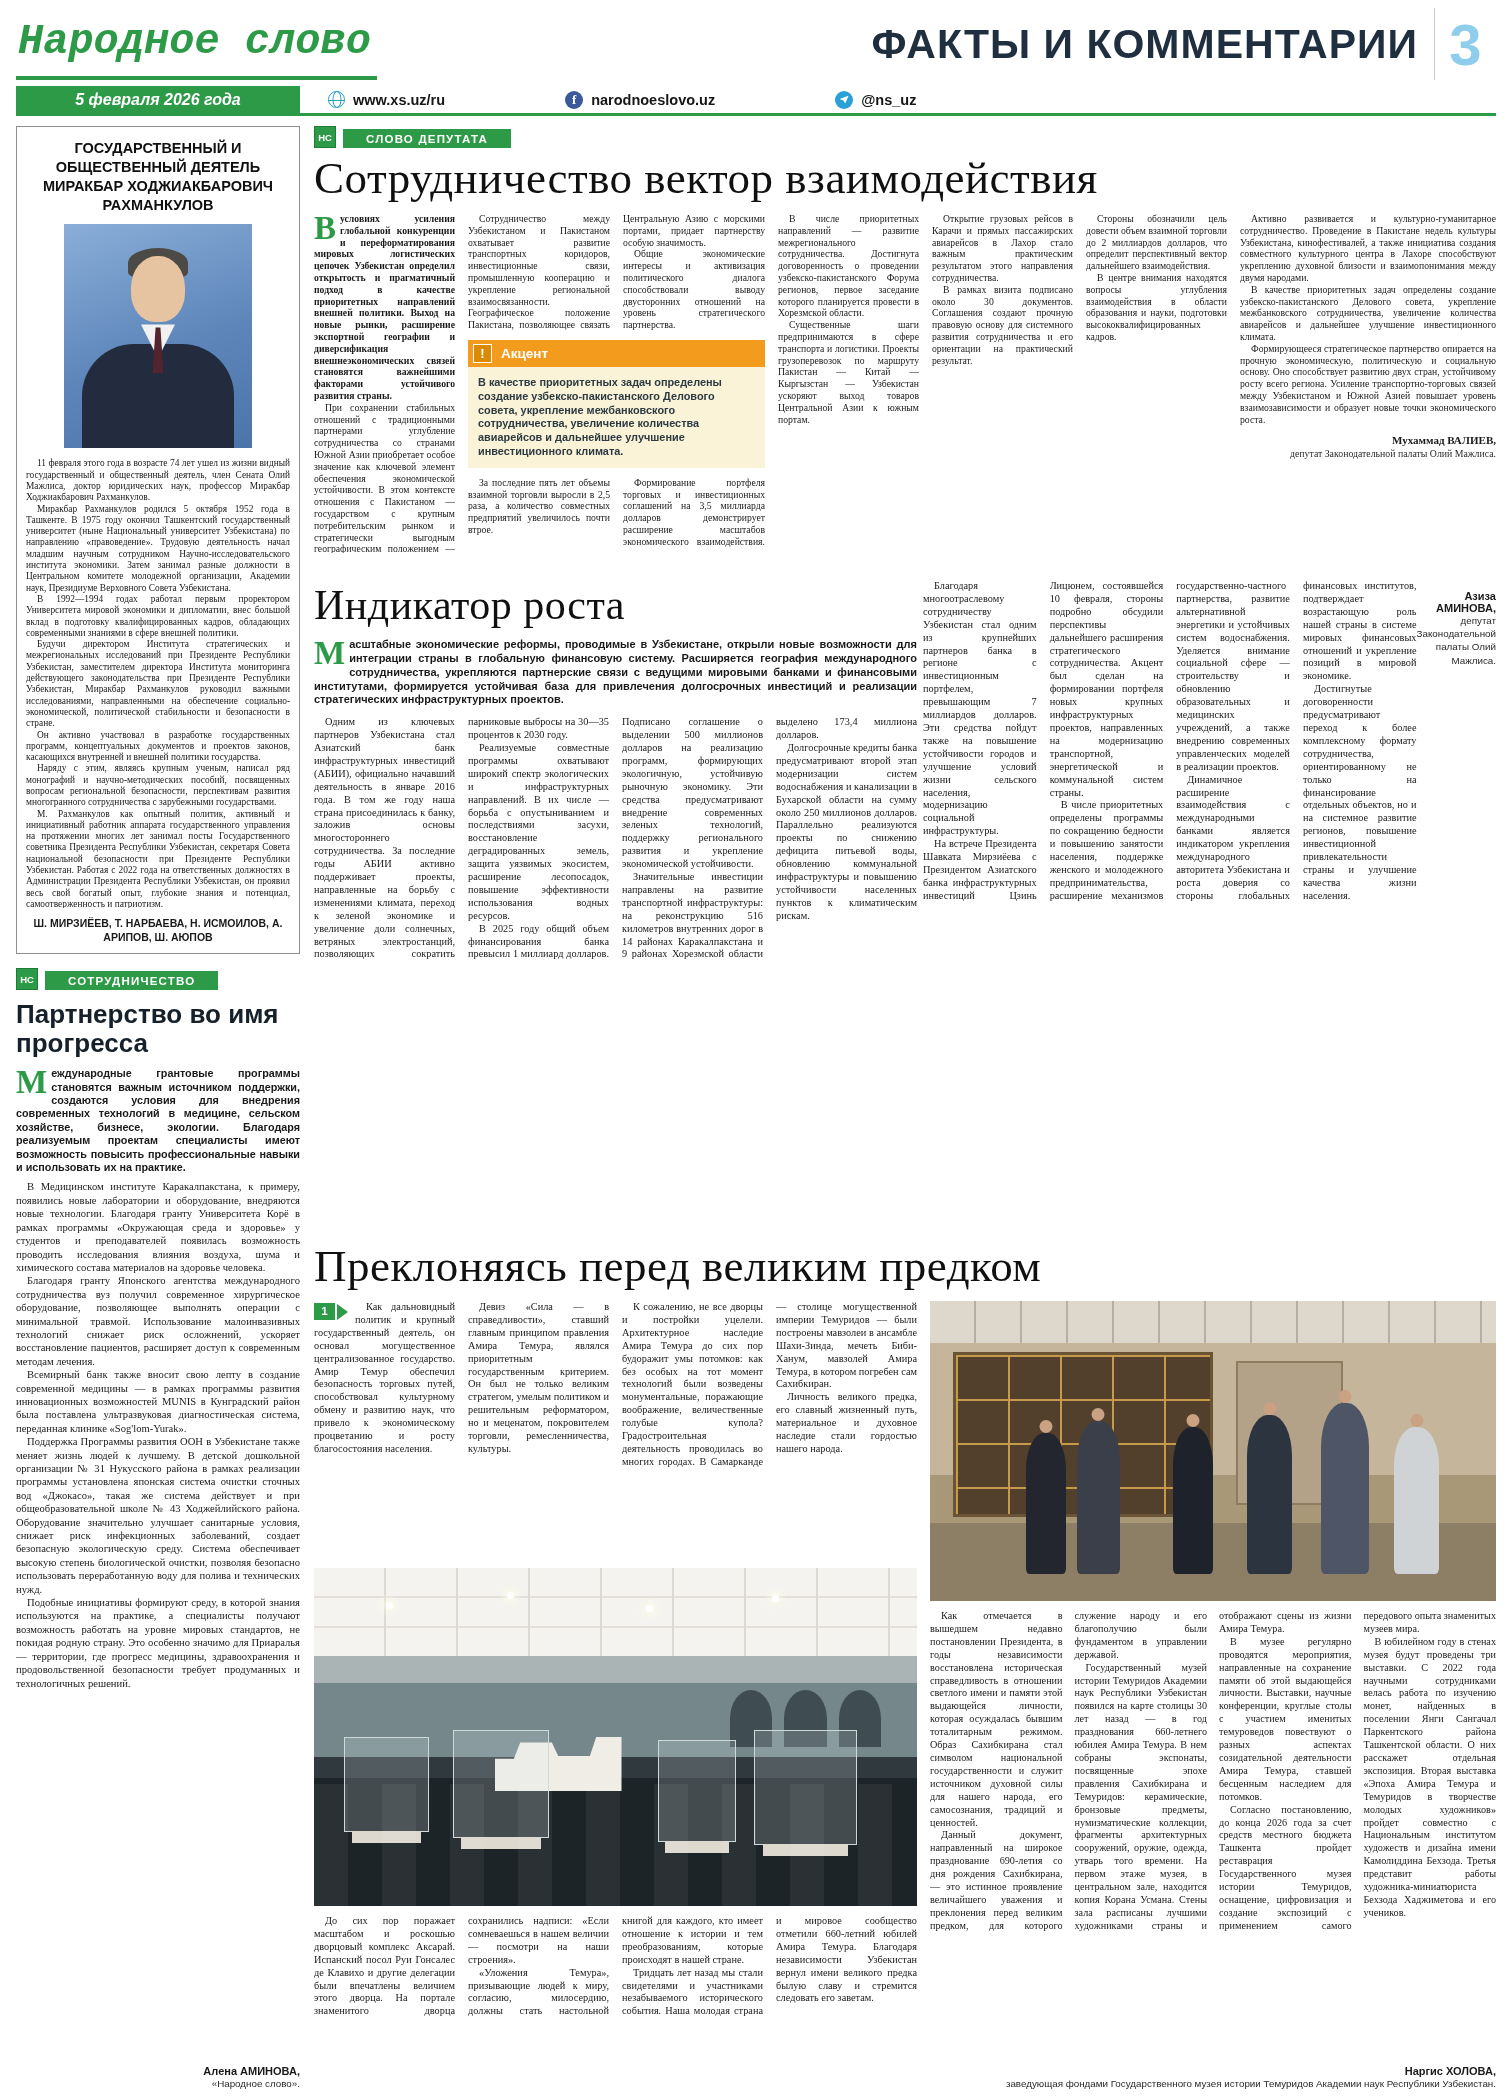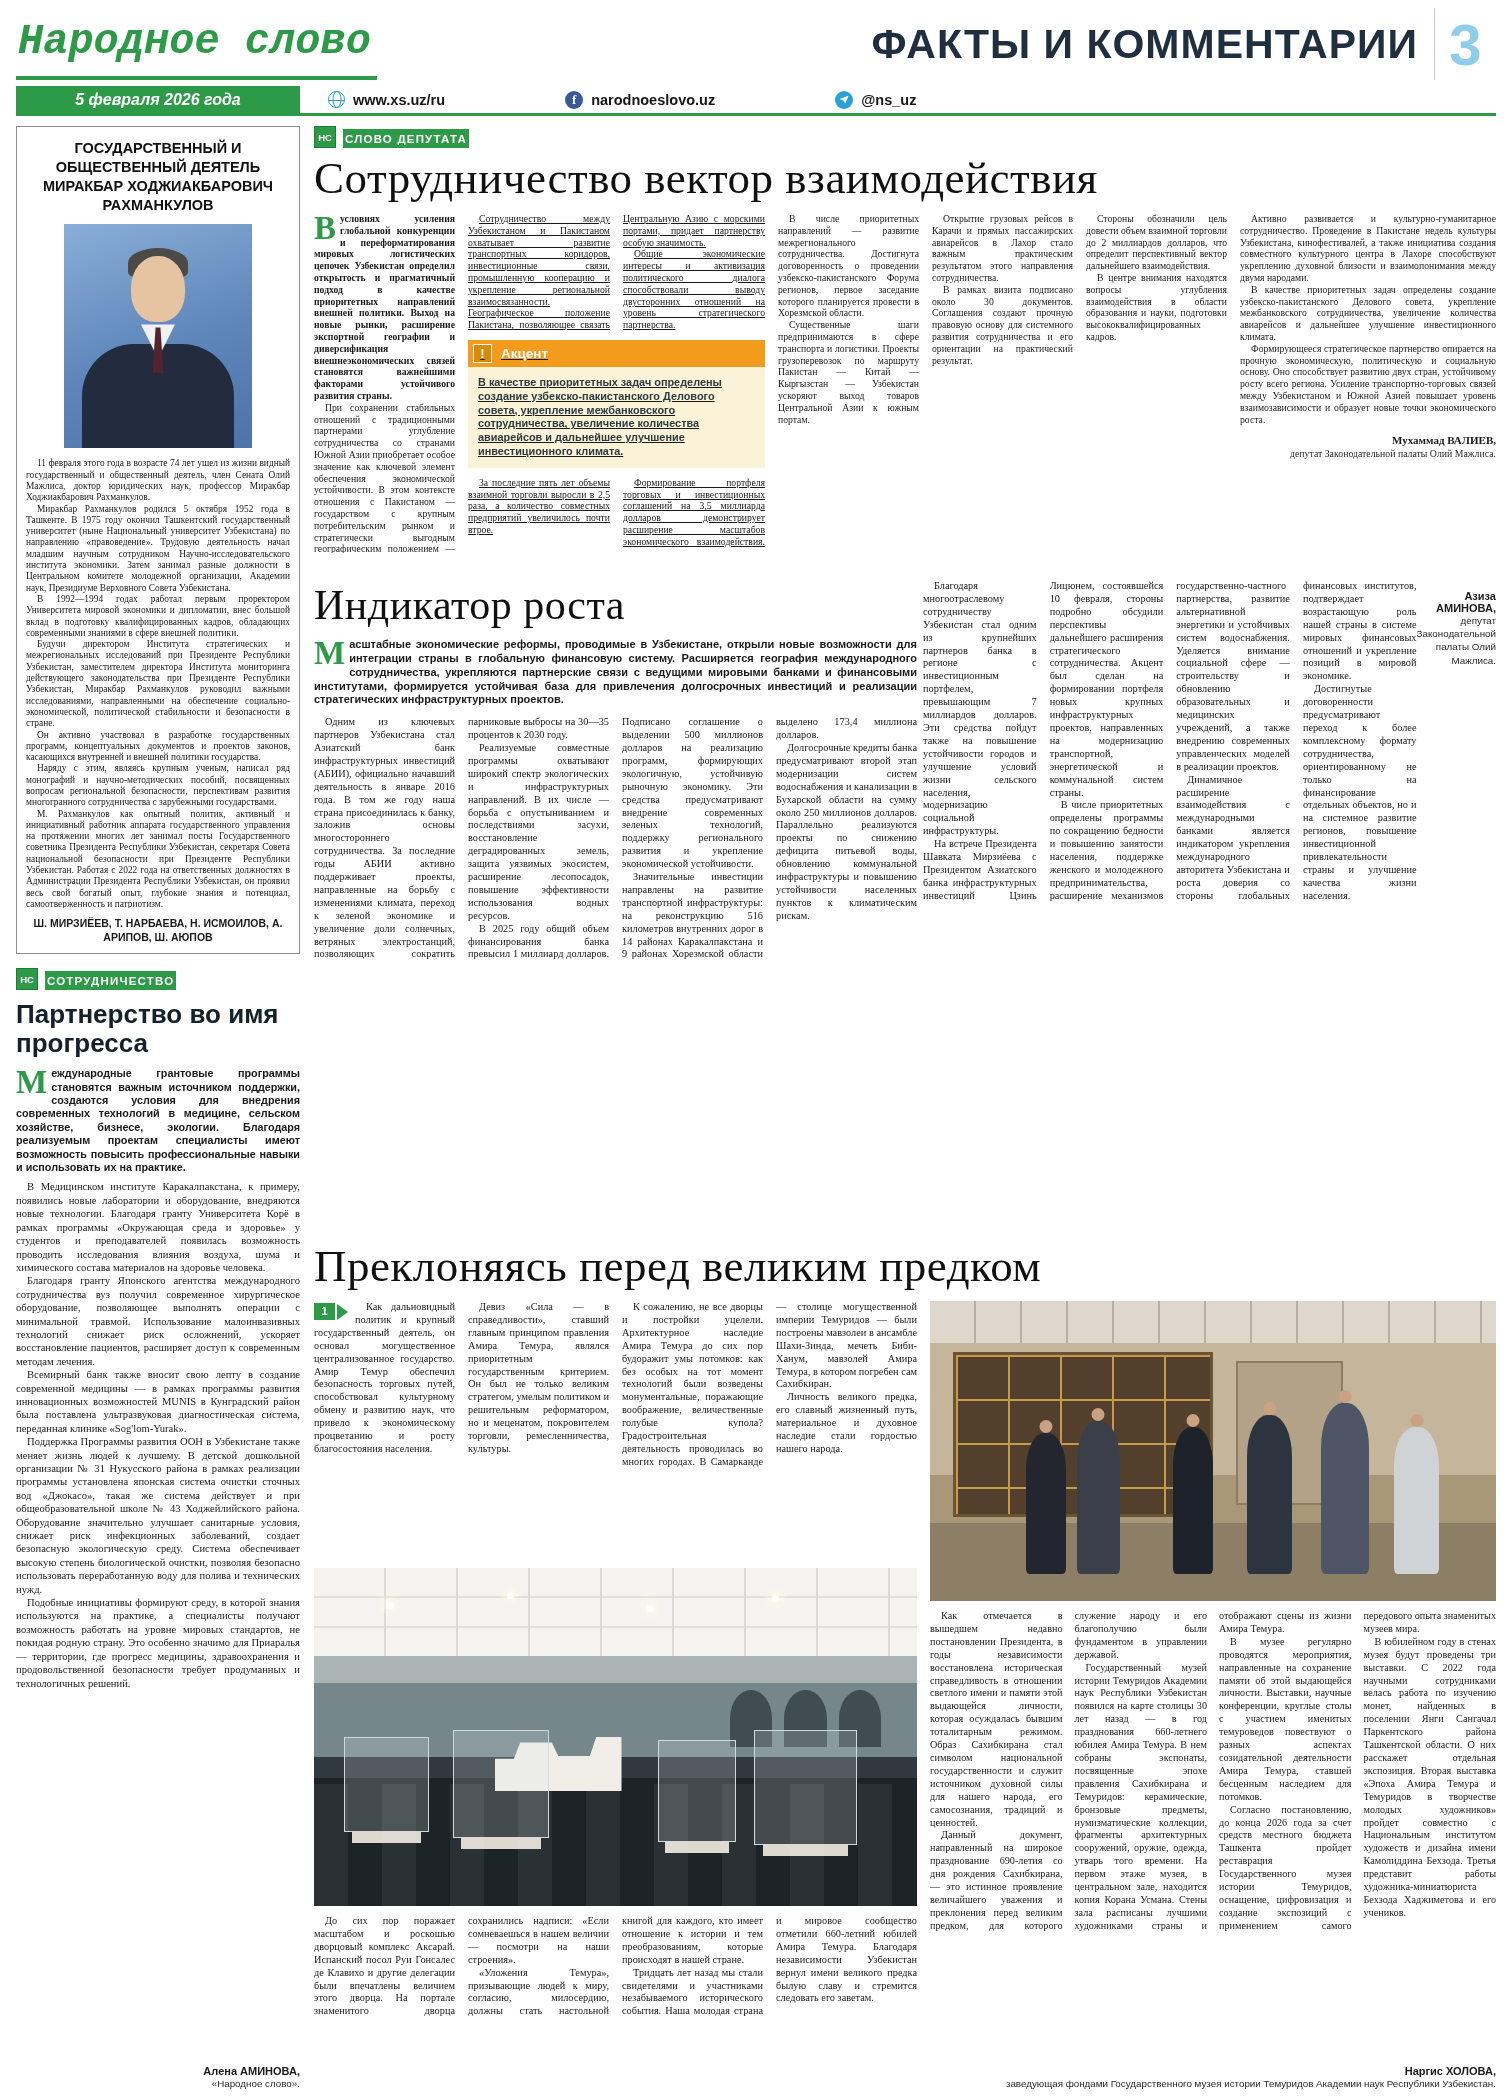--- a/index.html
+++ b/index.html
@@ -52,42 +52,42 @@
   .po-suit{position:absolute;bottom:0;left:50%;transform:translateX(-50%);width:152px;height:104px;background:#222c3e;border-radius:52px 52px 0 0;}
   .po-shirt{position:absolute;top:100px;left:50%;transform:translateX(-50%);width:34px;height:34px;background:#f1f1f1;clip-path:polygon(0 0,100% 0,50% 100%);}
   .po-tie{position:absolute;top:103px;left:50%;transform:translateX(-50%);width:11px;height:46px;background:#53242e;clip-path:polygon(28% 0,72% 0,100% 100%,0 100%);}
   .ob-body{font-family:"Liberation Serif",serif;font-size:9.4px;line-height:11.3px;text-align:justify;flex:1;overflow:hidden;}
   .ob-sign{font-size:10.5px;font-weight:bold;text-align:center;margin-top:8px;line-height:1.4;}
 
   
   .kicker-row{display:flex;align-items:flex-end;gap:7px;}
   .ns-badge{width:22px;height:22px;flex:none;background:var(--green);color:#fff;font-size:9.5px;font-weight:bold;
             display:flex;align-items:center;justify-content:center;border:1px solid #1d7c35;}
-  .kicker-label{background:var(--green);color:#fff;font-size:11.5px;font-weight:bold;letter-spacing:1.2px;padding:4px 2px 3px;}
+  .kicker-label{background:var(--green);color:#fff;font-size:11.5px;font-weight:bold;letter-spacing:1.2px;padding:4px 23px 3px;}
   .dropcap{float:left;font-family:"Liberation Serif",serif;font-weight:bold;color:var(--green);
            font-size:33px;line-height:26px;padding:2px 4px 0 0;}
   .signature{text-align:right;padding-top:10px;}
   .sig-name{font-weight:bold;font-size:11px;}
   .sig-role{font-size:9.8px;color:#2a2a2a;line-height:1.35;}
 
   
   .coop{margin-top:14px;flex:1;display:flex;flex-direction:column;overflow:hidden;}
   .coop-title{font-size:26px;font-weight:bold;color:#15202b;line-height:1.12;margin:10px 0 9px;}
   .coop-lead{font-weight:bold;font-size:10.8px;line-height:13.4px;text-align:justify;margin-bottom:6px;}
   .coop-body{font-family:"Liberation Serif",serif;font-size:10.6px;line-height:13.4px;text-align:justify;overflow:hidden;}
   .coop .signature{margin-top:auto;}
 
   
   .a1{height:446px;flex:none;}
   .headline{font-family:"Liberation Serif",serif;font-weight:400;color:#101010;letter-spacing:.5px;}
   .a1-title{font-size:45px;margin:8px 0 12px;line-height:1;}
   .a1-body{display:flex;gap:13px;height:340px;overflow:hidden;}
   .ncol{width:141px;flex:none;font-family:"Liberation Serif",serif;font-size:9.7px;line-height:11.8px;text-align:justify;overflow:hidden;}
   .a1-lead{font-weight:bold;}
-  .a1-mid{width:297px;flex:none;text-decoration:underline;}
+  .a1-mid{width:297px;flex:none;}
   .a1-mid-cols{columns:2;column-gap:13px;height:340px;overflow:hidden;font-family:"Liberation Serif",serif;
                font-size:9.7px;line-height:11.8px;text-align:justify;}
   .accent{column-span:all;margin:9px 0;}
   .accent-head{background:var(--orange);display:flex;align-items:center;gap:9px;height:27px;padding-left:5px;}
   .accent-bang{width:19px;height:19px;background:#db8a06;border:1.5px solid #fff;color:#fff;font-weight:bold;font-size:13px;
                display:flex;align-items:center;justify-content:center;font-family:"Liberation Sans",sans-serif;}
   .accent-label{color:#fff;font-weight:bold;font-size:13.5px;font-family:"Liberation Sans",sans-serif;}
   .accent-body{background:var(--accentbg);padding:9px 10px;font-family:"Liberation Sans",sans-serif;
                font-size:10.9px;line-height:13.8px;color:#2c3a42;font-weight:bold;text-align:left;text-indent:0;}
   .a1-col7{flex:1;display:flex;flex-direction:column;font-family:"Liberation Serif",serif;font-size:9.7px;line-height:11.8px;text-align:justify;overflow:hidden;}

